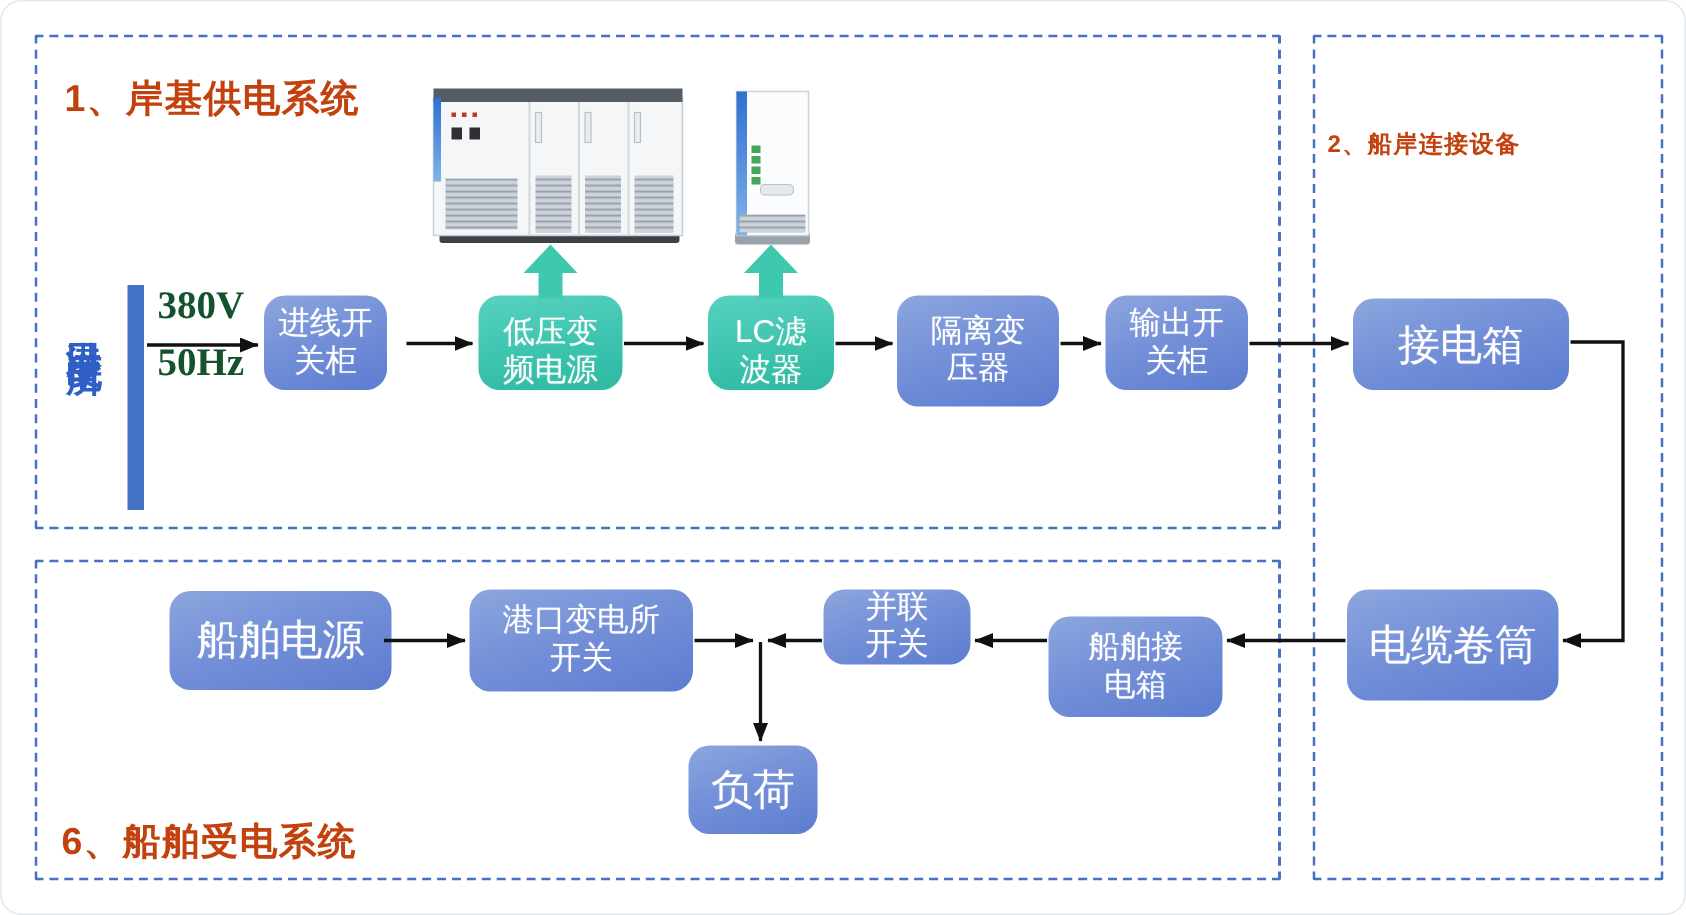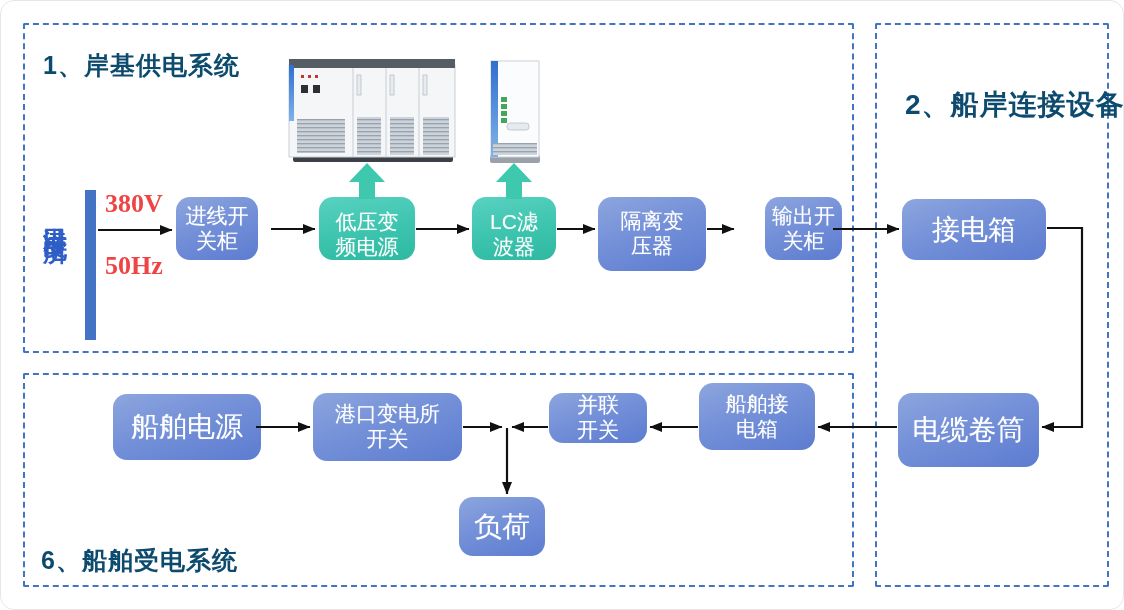--- a/index.html
+++ b/index.html
@@ -6,78 +6,78 @@
   .canvas{
     position:relative;width:1124px;height:610px;background:#ffffff;
     border:1px solid #e4e7ec;border-radius:14px;box-sizing:border-box;overflow:hidden;
     font-family:"Liberation Sans","DejaVu Sans",sans-serif;
   }
   .section{
     position:absolute;border:2px dashed #4472C4;border-radius:2px;box-sizing:border-box;
     background:transparent;
   }
   .sec-title{
-    position:absolute;color:#0c4a6e;font-weight:bold;font-size:25px;letter-spacing:1px;
+    position:absolute;color:#c2410c;font-weight:bold;font-size:25px;letter-spacing:1px;
     white-space:nowrap;
   }
   .node{
     position:absolute;border-radius:14px;display:flex;align-items:center;justify-content:center;
     color:#fff;text-align:center;box-sizing:border-box;
   }
   .node span{white-space:pre-line;font-size:21px;font-weight:500;line-height:1.18;
     text-shadow:0 0 1px rgba(255,255,255,.35);}
   .node.big span{font-size:28px;}
   .node.blue{background:linear-gradient(160deg,#8DA6DE 0%,#7490d8 45%,#5C7CD0 100%);}
   .node.teal{background:linear-gradient(170deg,#58D2C0 0%,#3CC4AE 55%,#2FB9A1 100%);align-items:flex-end;}
   .vbar{position:absolute;background:#4472C4;}
   .vtext{
     position:absolute;writing-mode:vertical-rl;text-orientation:upright;
     color:#2E5EC6;font-weight:bold;font-size:24px;letter-spacing:3px;line-height:1;
   }
   .feed-label{
-    position:absolute;color:#ef4444;font-family:"Liberation Serif","DejaVu Serif",serif;
+    position:absolute;color:#14532d;font-family:"Liberation Serif","DejaVu Serif",serif;
     font-weight:bold;font-size:26px;line-height:1;
   }
   .overlay{position:absolute;left:0;top:0;width:1124px;height:610px;pointer-events:none;}
 </style>
 </head>
 <body>
 
 <div class="canvas">
 
   <div class="section" style="left:22px;top:22px;width:831px;height:330px"></div>
   <div class="section" style="left:874px;top:22px;width:234px;height:564px"></div>
   <div class="section" style="left:22px;top:372px;width:831px;height:214px"></div>
 
   <div class="sec-title" style="left:42px;top:48px">1、岸基供电系统</div>
-  <div class="sec-title" style="left:904px;top:85px;font-size:28px">2、船岸连接设备</div>
+  <div class="sec-title" style="left:884px;top:85px;font-size:16px">2、船岸连接设备</div>
   <div class="sec-title" style="left:40px;top:543px">6、船舶受电系统</div>
 
   <div class="vtext" style="left:42px;top:207px">港口变电所</div>
   <div class="vbar" style="left:84px;top:189px;width:11px;height:150px"></div>
   <div class="feed-label" style="left:104px;top:190px">380V</div>
-  <div class="feed-label" style="left:104px;top:252px">50Hz</div>
+  <div class="feed-label" style="left:104px;top:228px">50Hz</div>
 
   <div class="node blue" style="left:175px;top:196px;width:82px;height:63px">
     <span>进线开
 关柜</span>
   </div>
   <div class="node teal" style="left:318px;top:196px;width:96px;height:63px">
     <span>低压变
 频电源</span>
   </div>
   <div class="node teal" style="left:471px;top:196px;width:84px;height:63px">
     <span>LC滤
 波器</span>
   </div>
   <div class="node blue" style="left:597px;top:196px;width:108px;height:74px">
     <span>隔离变
 压器</span>
   </div>
-  <div class="node blue" style="left:764px;top:196px;width:77px;height:63px">
+  <div class="node blue" style="left:736px;top:196px;width:95px;height:63px">
     <span>输出开
 关柜</span>
   </div>
 
   <div class="node blue big" style="left:901px;top:198px;width:144px;height:61px">
     <span>接电箱</span>
   </div>
   <div class="node blue big" style="left:897px;top:392px;width:141px;height:74px">
     <span>电缆卷筒</span>
   </div>
@@ -86,21 +86,21 @@
     <span>船舶电源</span>
   </div>
   <div class="node blue" style="left:312px;top:392px;width:149px;height:68px">
     <span>港口变电所
 开关</span>
   </div>
   <div class="node blue" style="left:548px;top:392px;width:98px;height:50px">
     <span>并联
 开关</span>
   </div>
-  <div class="node blue" style="left:698px;top:382px;width:116px;height:67px">
+  <div class="node blue" style="left:698px;top:410px;width:116px;height:67px">
     <span>船舶接
 电箱</span>
   </div>
   <div class="node blue big" style="left:458px;top:496px;width:86px;height:59px">
     <span>负荷</span>
   </div>
 
   <svg class="overlay" viewBox="0 0 1124 610">
     <defs>
       <marker id="ah" markerUnits="userSpaceOnUse" markerWidth="13" markerHeight="11" refX="12" refY="5" orient="auto">

